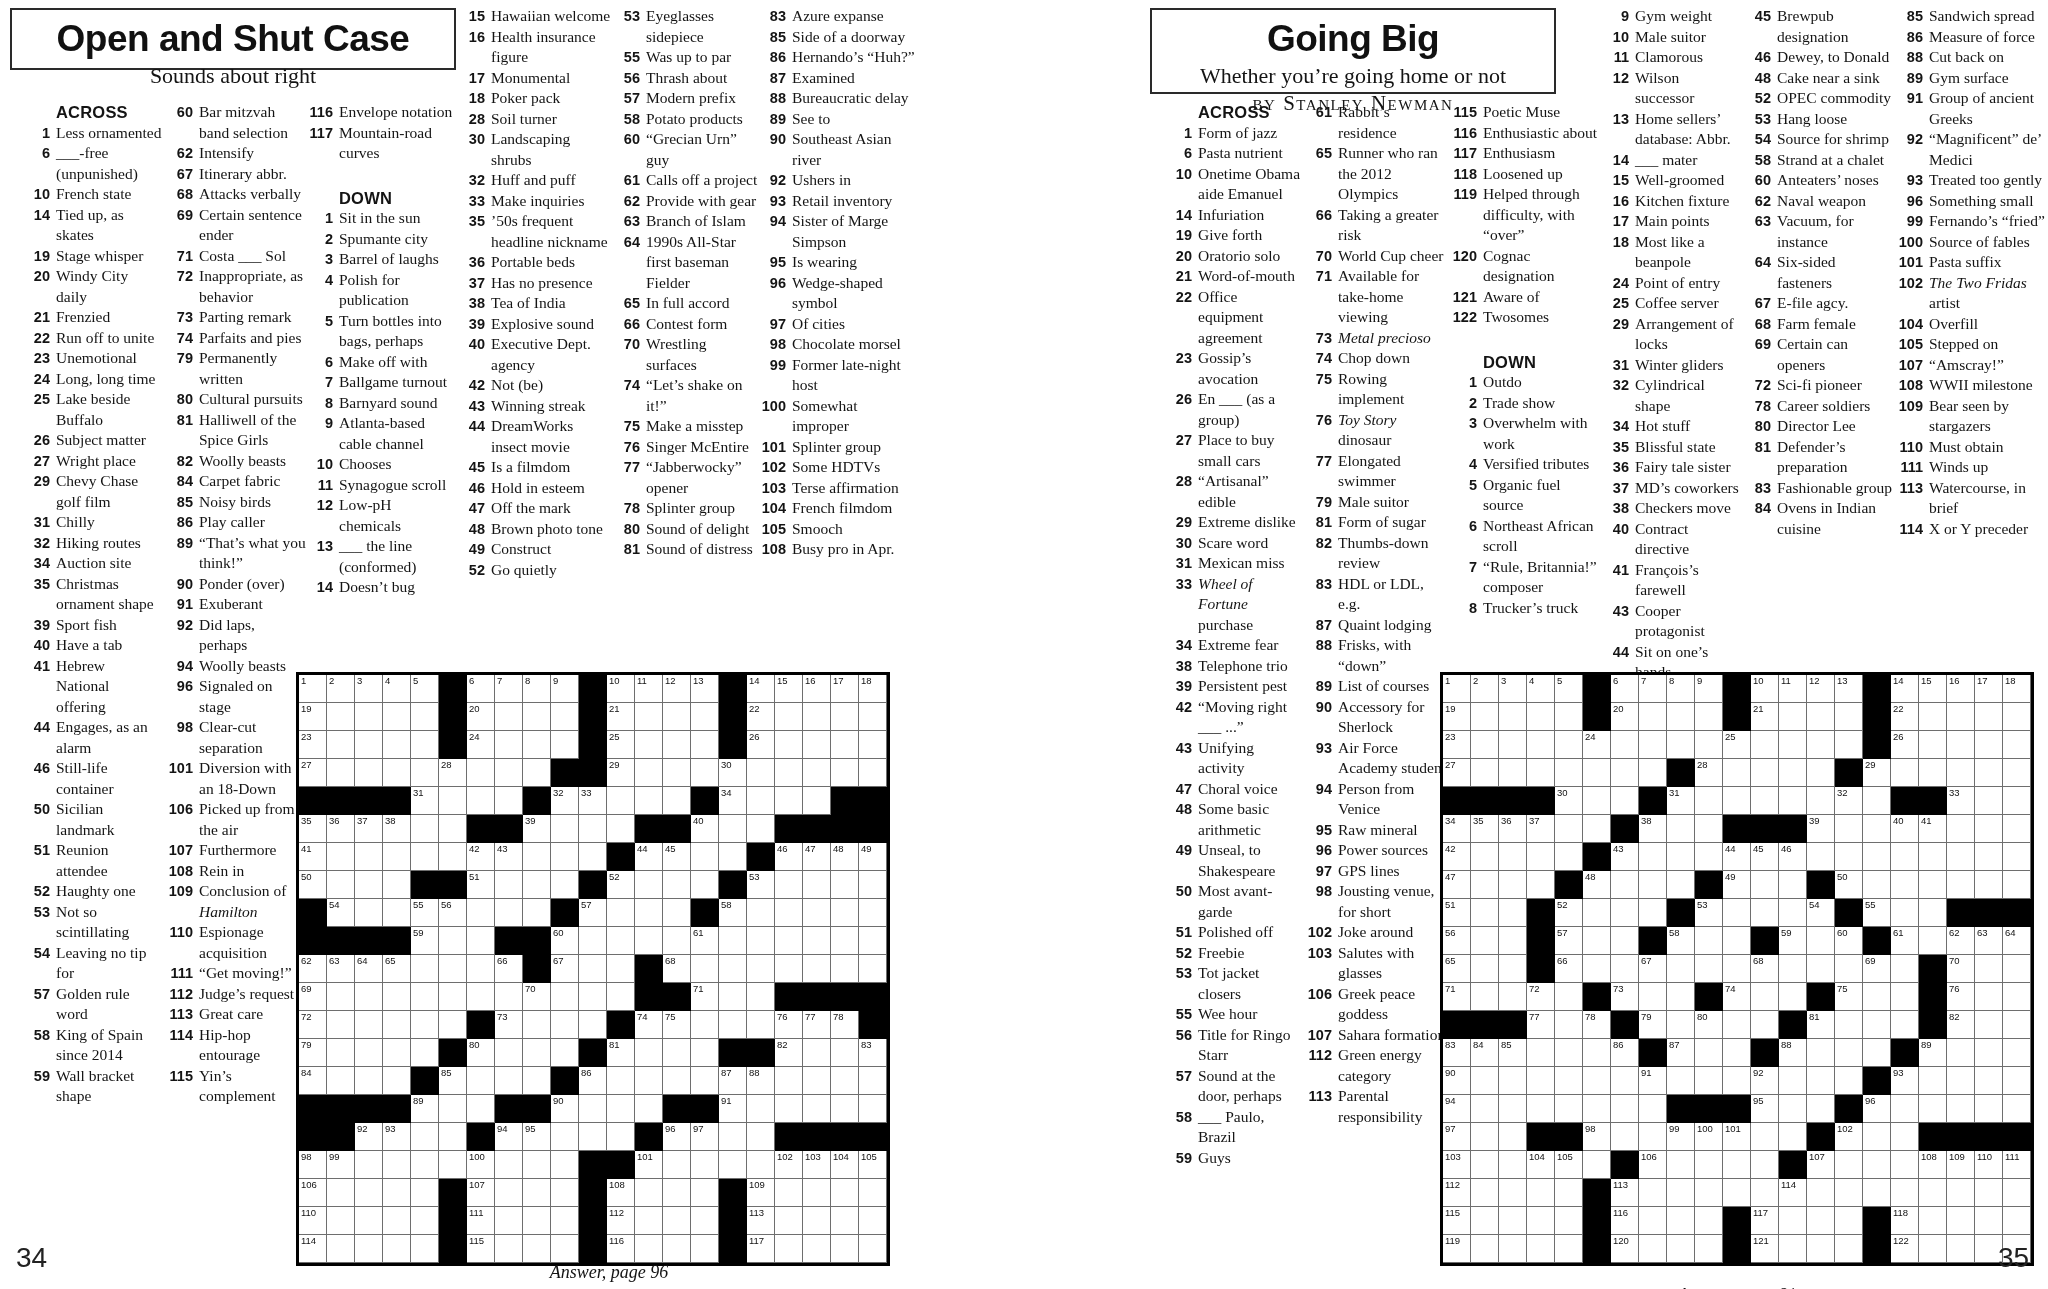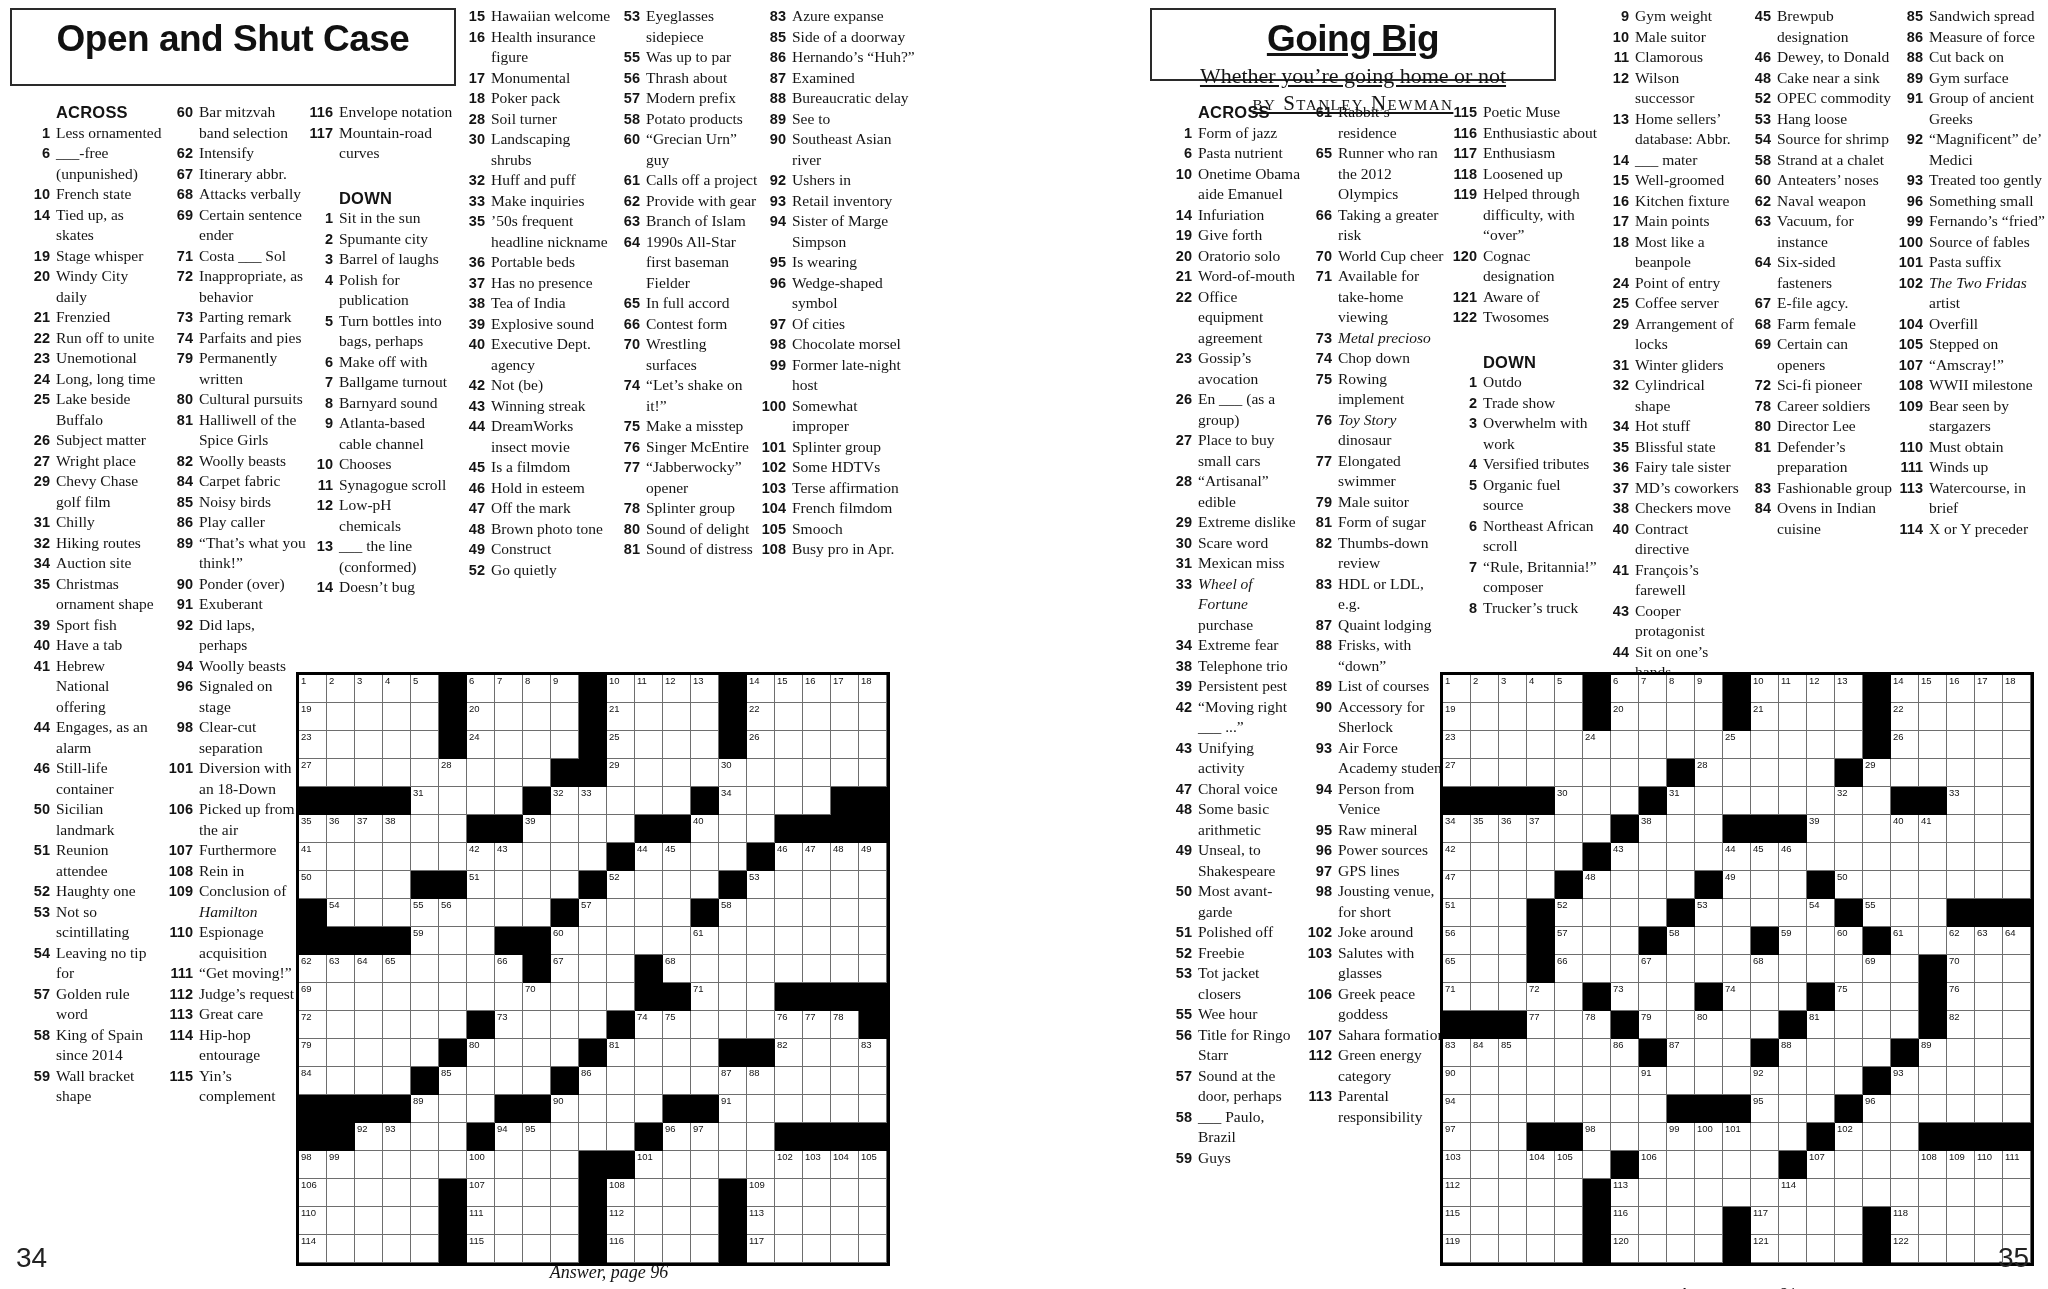--- a/index.html
+++ b/index.html
@@ -26,22 +26,23 @@
            font-size:9.5px;line-height:11px;color:#111;}
   .answer-note{position:absolute;font-style:italic;font-size:18px;text-align:center;}
   .page-number{position:absolute;font-family:"Liberation Sans",sans-serif;font-size:28px;color:#222;}
 </style>
 </head>
 <body>
 
 <div class="spread">
 
   <section>
-    <div class="title-box" style="left:10px;top:8px;width:446px;height:78px;">
+    <div class="title-box" style="left:10px;top:8px;width:446px;height:62px;">
       <h1>Open and Shut Case</h1>
+      <div class="subtitle">Sounds about right</div>
     </div>
     <div class="clue-col" id="p0c0" style="left:20px;top:102px;width:142px;">
         <div class="clue-header">ACROSS</div>
         <div class="clue">
           <span class="cnum">1</span>
           <span class="ctext"><span>Less ornamented</span></span>
         </div>
         <div class="clue">
           <span class="cnum">6</span>
           <span class="ctext"><span>___-free (unpunished)</span></span>
@@ -1309,21 +1310,21 @@
         <div class="cell"></div>
         <div class="cell"></div>
         <div class="cell"></div>
         <div class="cell"></div>
       </div>
     <div class="answer-note" style="left:312px;top:1262px;width:594px;">Answer, page 96</div>
     <div class="page-number" style="left:16px;top:1242px;">34</div>
   </section>
 
   <section>
-    <div class="title-box" style="left:1150px;top:8px;width:406px;height:73px;text-decoration:underline;">
+    <div class="title-box" style="left:1150px;top:8px;width:406px;height:86px;">
       <h1>Going Big</h1>
       <div class="subtitle">Whether you’re going home or not</div>
       <div class="byline">by Stanley Newman</div>
     </div>
     <div class="clue-col" id="p1c0" style="left:1162px;top:102px;width:141px;">
         <div class="clue-header">ACROSS</div>
         <div class="clue">
           <span class="cnum">1</span>
           <span class="ctext"><span>Form of jazz</span></span>
         </div>

